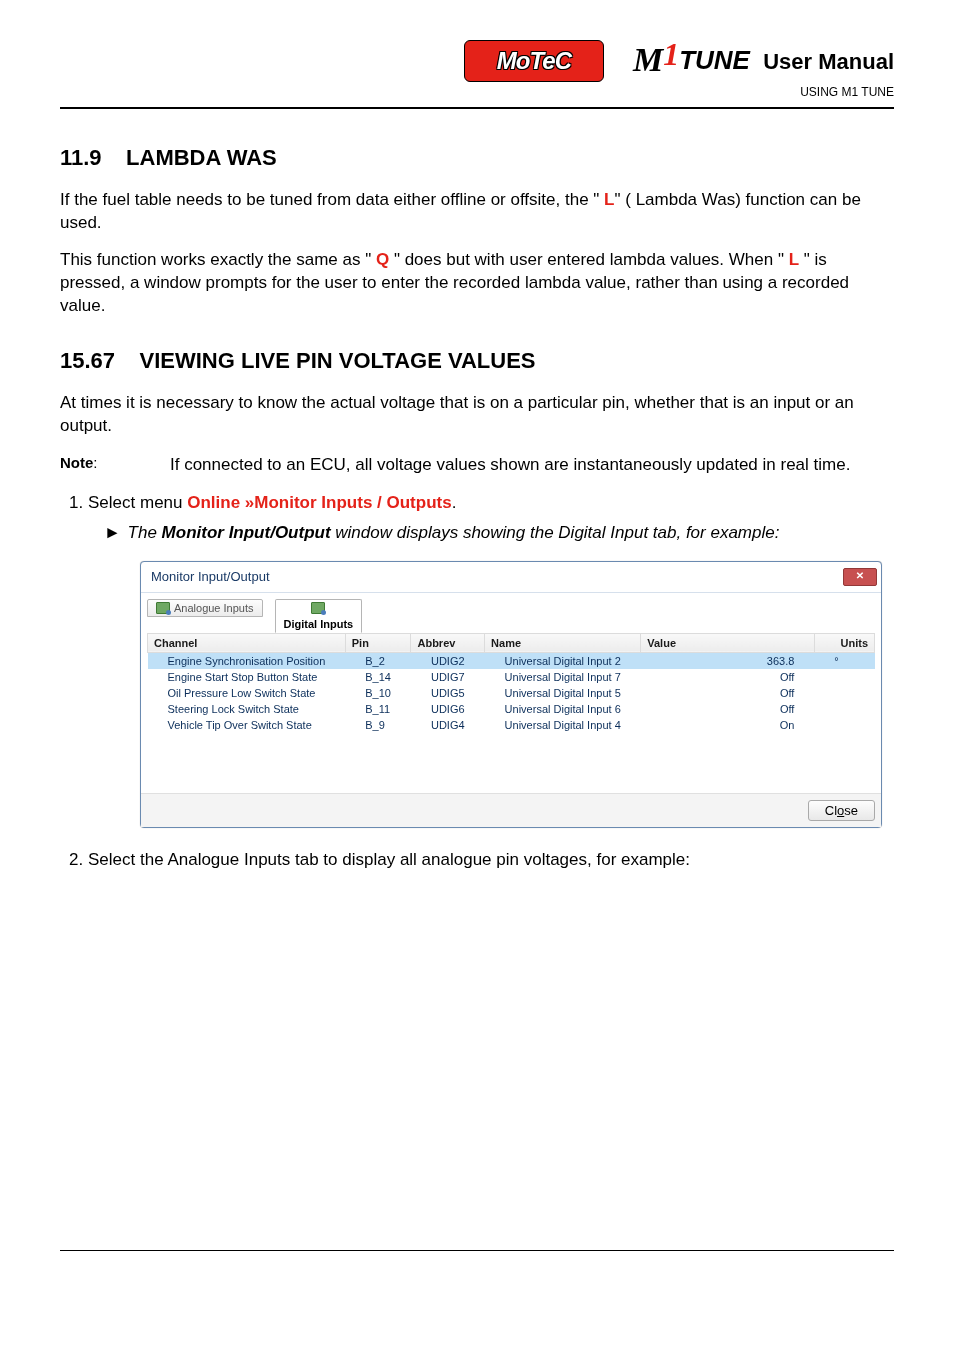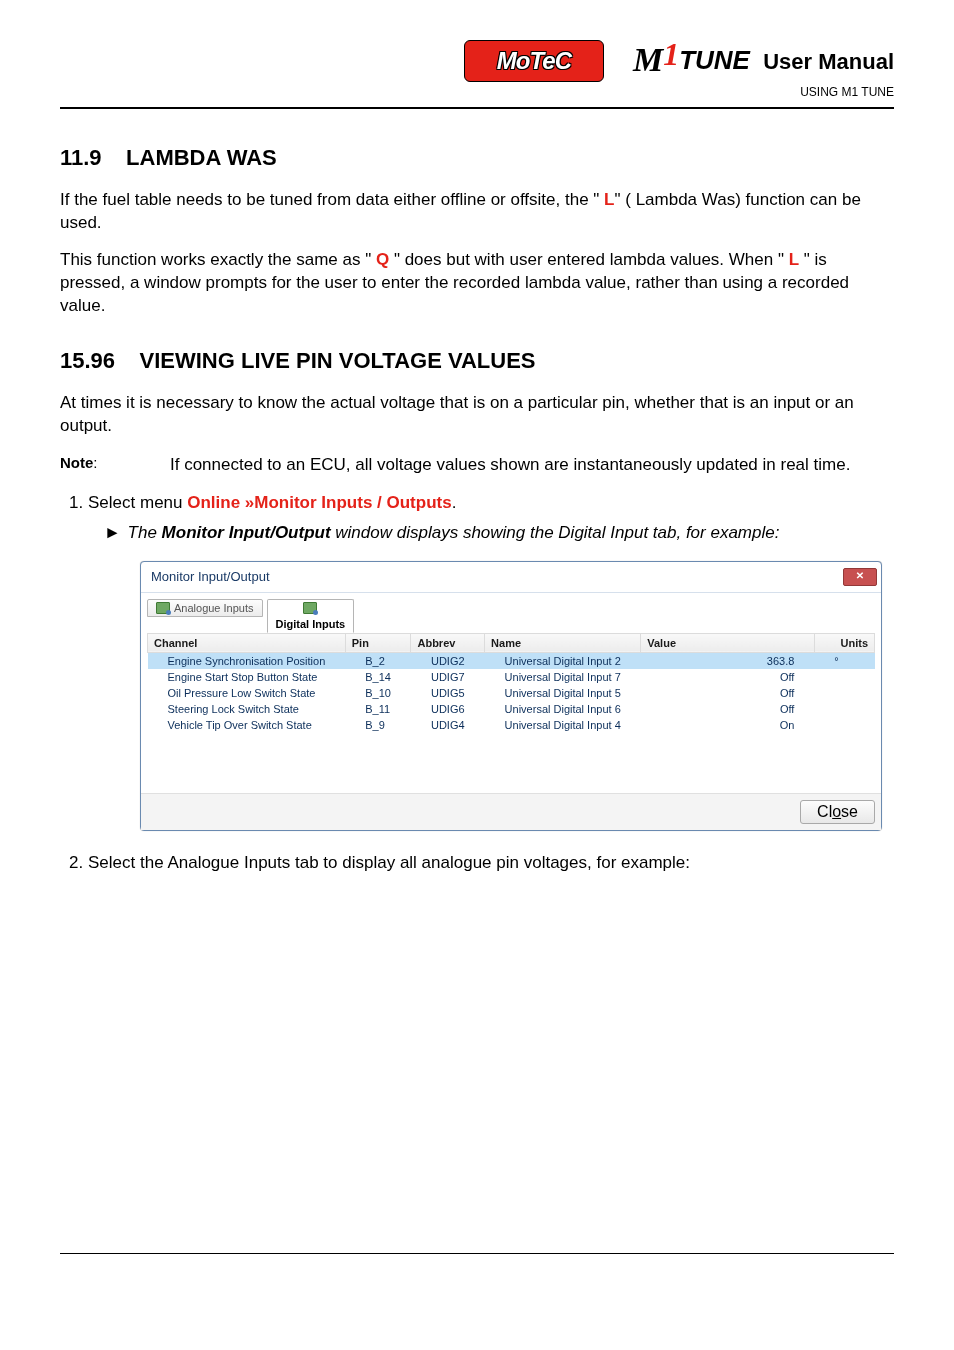--- a/index.html
+++ b/index.html
@@ -127,21 +127,21 @@
     font-weight: bold;
   }
   .tabs-row { padding: 6px 6px 0 6px; }
   .tab {
     display:inline-flex; align-items:center; gap:4px;
     border: 1px solid #b5b5b5;
     padding: 2px 8px;
     font-size: 11px;
     background: linear-gradient(#fdfdfd,#ececec);
     border-radius: 2px 2px 0 0;
-    margin-right: 4px;
+    margin-right: 12px;
   }
   .tab.inactive { color:#555; }
   .tab.active { background: #fff; border-bottom-color: #fff; font-weight: bold; color:#000;flex-direction:column; }
   .tab-icon { width:12px; height:10px; background:#6fa863; border:1px solid #3f7a34; border-radius:1px; display:inline-block; position:relative; }
   .tab-icon::after { content:""; position:absolute; right:-2px; bottom:-2px; width:5px; height:5px; background:#4b7dbb; border-radius:50%; }
 
   table.grid {
     width: calc(100% - 12px);
     margin: 0 6px 6px 6px;
     border-collapse: collapse;
@@ -169,21 +169,21 @@
     padding: 6px;
     background: #f4f4f4;
     border-top: 1px solid #e0e0e0;
     text-align: right;
   }
   .btn {
     display:inline-block;
     border: 1px solid #a9a9a9;
     background: linear-gradient(#fdfdfd,#e8e8e8);
     padding: 2px 16px;
-    font-size: 16px;
+    font-size: 13px;
     border-radius: 3px;
   }
   .btn .accel { text-decoration: underline; }
   hr.footer-rule {
     border:none; border-top:1px solid #000;
     margin-top: 380px;
   }
 </style>
 </head>
 <body>
@@ -209,21 +209,21 @@
   </h2>
 
   <p class="body">
     <span>If the fuel table needs to be tuned from data either offline or offsite, the " </span><span class="kbd">L</span><span>" ( Lambda Was) function can be used.</span>
   </p>
   <p class="body">
     <span>This function works exactly the same as " </span><span class="kbd">Q</span><span> " does but with user entered lambda values. When " </span><span class="kbd">L</span><span> " is pressed, a window prompts for the user to enter the recorded lambda value, rather than using a recorded value.</span>
   </p>
 
   <h2 class="section">
-    <span>15.96</span>&nbsp;&nbsp;&nbsp;
+    <span>15.67</span>&nbsp;&nbsp;&nbsp;
     <span>VIEWING LIVE PIN VOLTAGE VALUES</span>
   </h2>
 
   <p class="body">At times it is necessary to know the actual voltage that is on a particular pin, whether that is an input or an output.</p>
 
   <div class="note-row">
     <div class="note-label"><b>Note</b>:</div>
     <div class="note-text">If connected to an ECU, all voltage values shown are instantaneously updated in real time.</div>
   </div>
 

